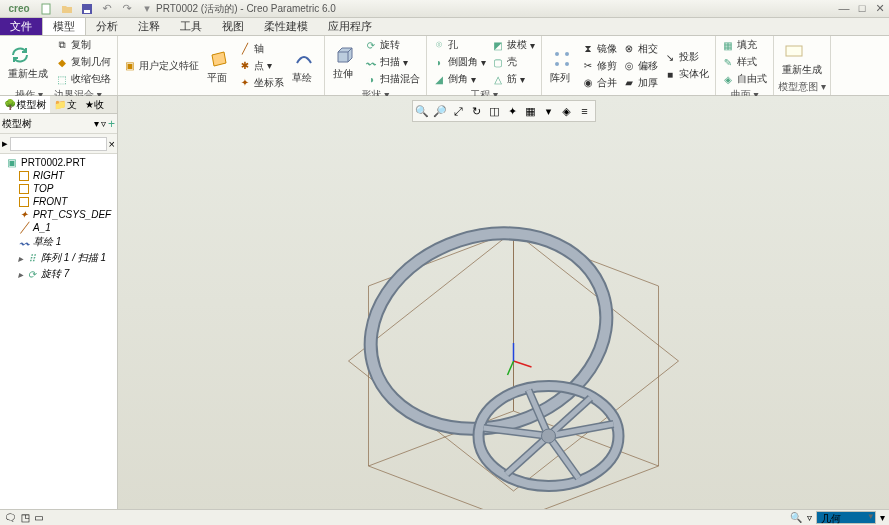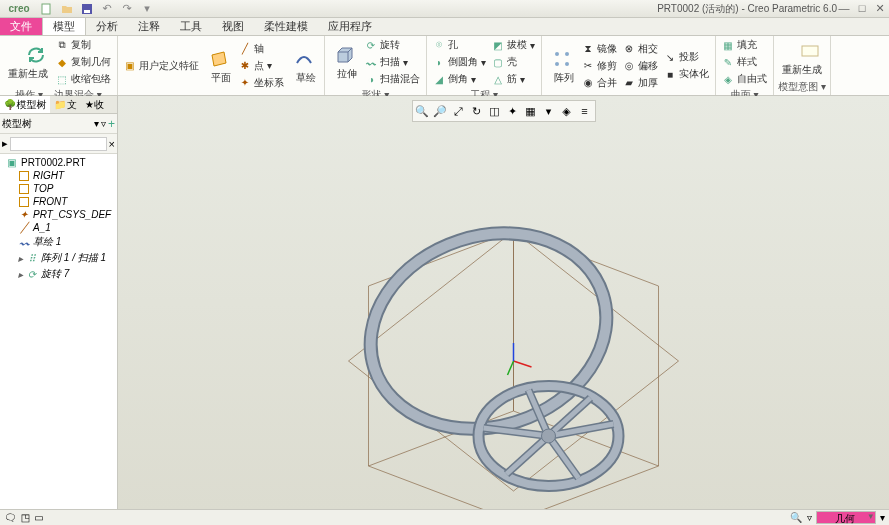--- a/index.html
+++ b/index.html
@@ -2,39 +2,39 @@
 <html><head>
 <meta charset="utf-8">
 <style>
 * { box-sizing: border-box; margin: 0; padding: 0; font-family: "Microsoft YaHei", Arial, sans-serif; }
 body { width: 889px; height: 525px; background: #e8e8e0; overflow: hidden; font-size: 11px; }
 
 
 .title-bar { height: 18px; background: linear-gradient(#f5f5f0,#e5e5dd); display: flex; align-items: center; padding: 0 2px; border-bottom: 1px solid #c8c8c0; }
 .title-bar .qat { display: flex; gap: 2px; align-items: center; }
 .title-bar .qat .ico { width: 18px; height: 14px; display: flex; align-items: center; justify-content: center; }
-.title-bar .title { flex: 1; text-align: right; font-size: 10px; color: #555; }
+.title-bar .title { flex: 1; text-align: left; font-size: 10px; color: #555; }
 .title-bar .win-ctrl { display: flex; gap: 4px; }
 .title-bar .win-ctrl span { width: 14px; text-align: center; color: #666; cursor: pointer; }
 
 
 .menu-tabs { height: 18px; background: #f0f0ea; display: flex; align-items: stretch; border-bottom: 1px solid #c8c8c0; }
 .menu-tabs .tab { padding: 2px 10px; font-size: 11px; color: #333; display: flex; align-items: center; cursor: pointer; }
-.menu-tabs .tab.file { background: #ec4899; color: #fff; }
+.menu-tabs .tab.file { background: #4c1d95; color: #fff; }
 .menu-tabs .tab.active { background: #fff; border-left: 1px solid #c8c8c0; border-right: 1px solid #c8c8c0; }
 
 
 .ribbon { height: 60px; background: #fdfdfa; display: flex; border-bottom: 1px solid #c8c8c0; }
 .ribbon .group { border-right: 1px solid #d8d8d0; display: flex; flex-direction: column; padding: 1px 4px; }
 .ribbon .group .body { flex: 1; display: flex; align-items: center; gap: 2px; }
 .ribbon .group .label { font-size: 10px; color: #555; text-align: center; padding: 1px 0; }
 .ribbon .btn-col { display: flex; flex-direction: column; gap: 1px; }
 .ribbon .btn-sm { display: flex; align-items: center; gap: 3px; padding: 1px 2px; font-size: 10px; color: #333; cursor: pointer; white-space: nowrap; }
 .ribbon .btn-sm .ic { width: 12px; height: 12px; display: inline-flex; align-items: center; justify-content: center; }
-.ribbon .btn-lg { display: flex; flex-direction: column; align-items: flex-end; justify-content: center; padding: 2px 4px; font-size: 10px; color: #333; cursor: pointer; }
+.ribbon .btn-lg { display: flex; flex-direction: column; align-items: flex-start; justify-content: center; padding: 2px 4px; font-size: 10px; color: #333; cursor: pointer; }
 .ribbon .btn-lg .ic { width: 24px; height: 24px; display: flex; align-items: center; justify-content: center; }
 
 
 .main { display: flex; height: 413px; }
 .sidebar { width: 118px; background: #f5f5f0; border-right: 1px solid #c8c8c0; display: flex; flex-direction: column; }
 .sidebar .tabs { height: 18px; display: flex; background: #e8e8e0; border-bottom: 1px solid #c8c8c0; font-size: 10px; }
 .sidebar .tabs .st { padding: 2px 4px; cursor: pointer; display: flex; align-items: center; }
 .sidebar .tabs .st.active { background: #fff; }
 .sidebar .filter { height: 20px; display: flex; align-items: center; gap: 2px; padding: 2px; border-bottom: 1px solid #d8d8d0; }
 .sidebar .filter .lbl { font-size: 10px; }
@@ -48,21 +48,21 @@
 
 .viewport { flex: 1; background: linear-gradient(#e8eae2,#dcdcd0); position: relative; }
 .view-toolbar { position: absolute; top: 4px; left: 50%; transform: translateX(-50%); background: #f8f8f4; border: 1px solid #c8c8c0; display: flex; padding: 1px; }
 .view-toolbar .vb { width: 18px; height: 18px; display: flex; align-items: center; justify-content: center; cursor: pointer; }
 .model-svg { position: absolute; top: 0; left: 0; width: 100%; height: 100%; }
 
 
 .status-bar { height: 16px; background: #f0f0ea; border-top: 1px solid #c8c8c0; display: flex; align-items: center; padding: 0 4px; font-size: 10px; }
 .status-bar .sb-left { display: flex; gap: 4px; }
 .status-bar .sb-right { margin-left: auto; display: flex; gap: 4px; align-items: center; }
-.status-bar .combo { border: 1px solid #c0c0b8; background: #ec4899; padding: 0 14px 0 18px; height: 13px; min-width: 60px; position: relative; }
+.status-bar .combo { border: 1px solid #c0c0b8; background: #0369a1; padding: 0 14px 0 4px; height: 13px; min-width: 60px; position: relative; }
 .status-bar .combo::after { content: "▾"; position: absolute; right: 2px; top: -1px; font-size: 9px; color: #666; }
 
 .ic-box { width: 10px; height: 10px; border: 1px solid #888; display: inline-block; }
 </style>
 </head>
 <body>
 
 <div class="title-bar">
   <div class="qat">
     <span class="ico" style="width:34px;color:#5a8a5a;font-size:10px;font-weight:bold;">creo</span>

